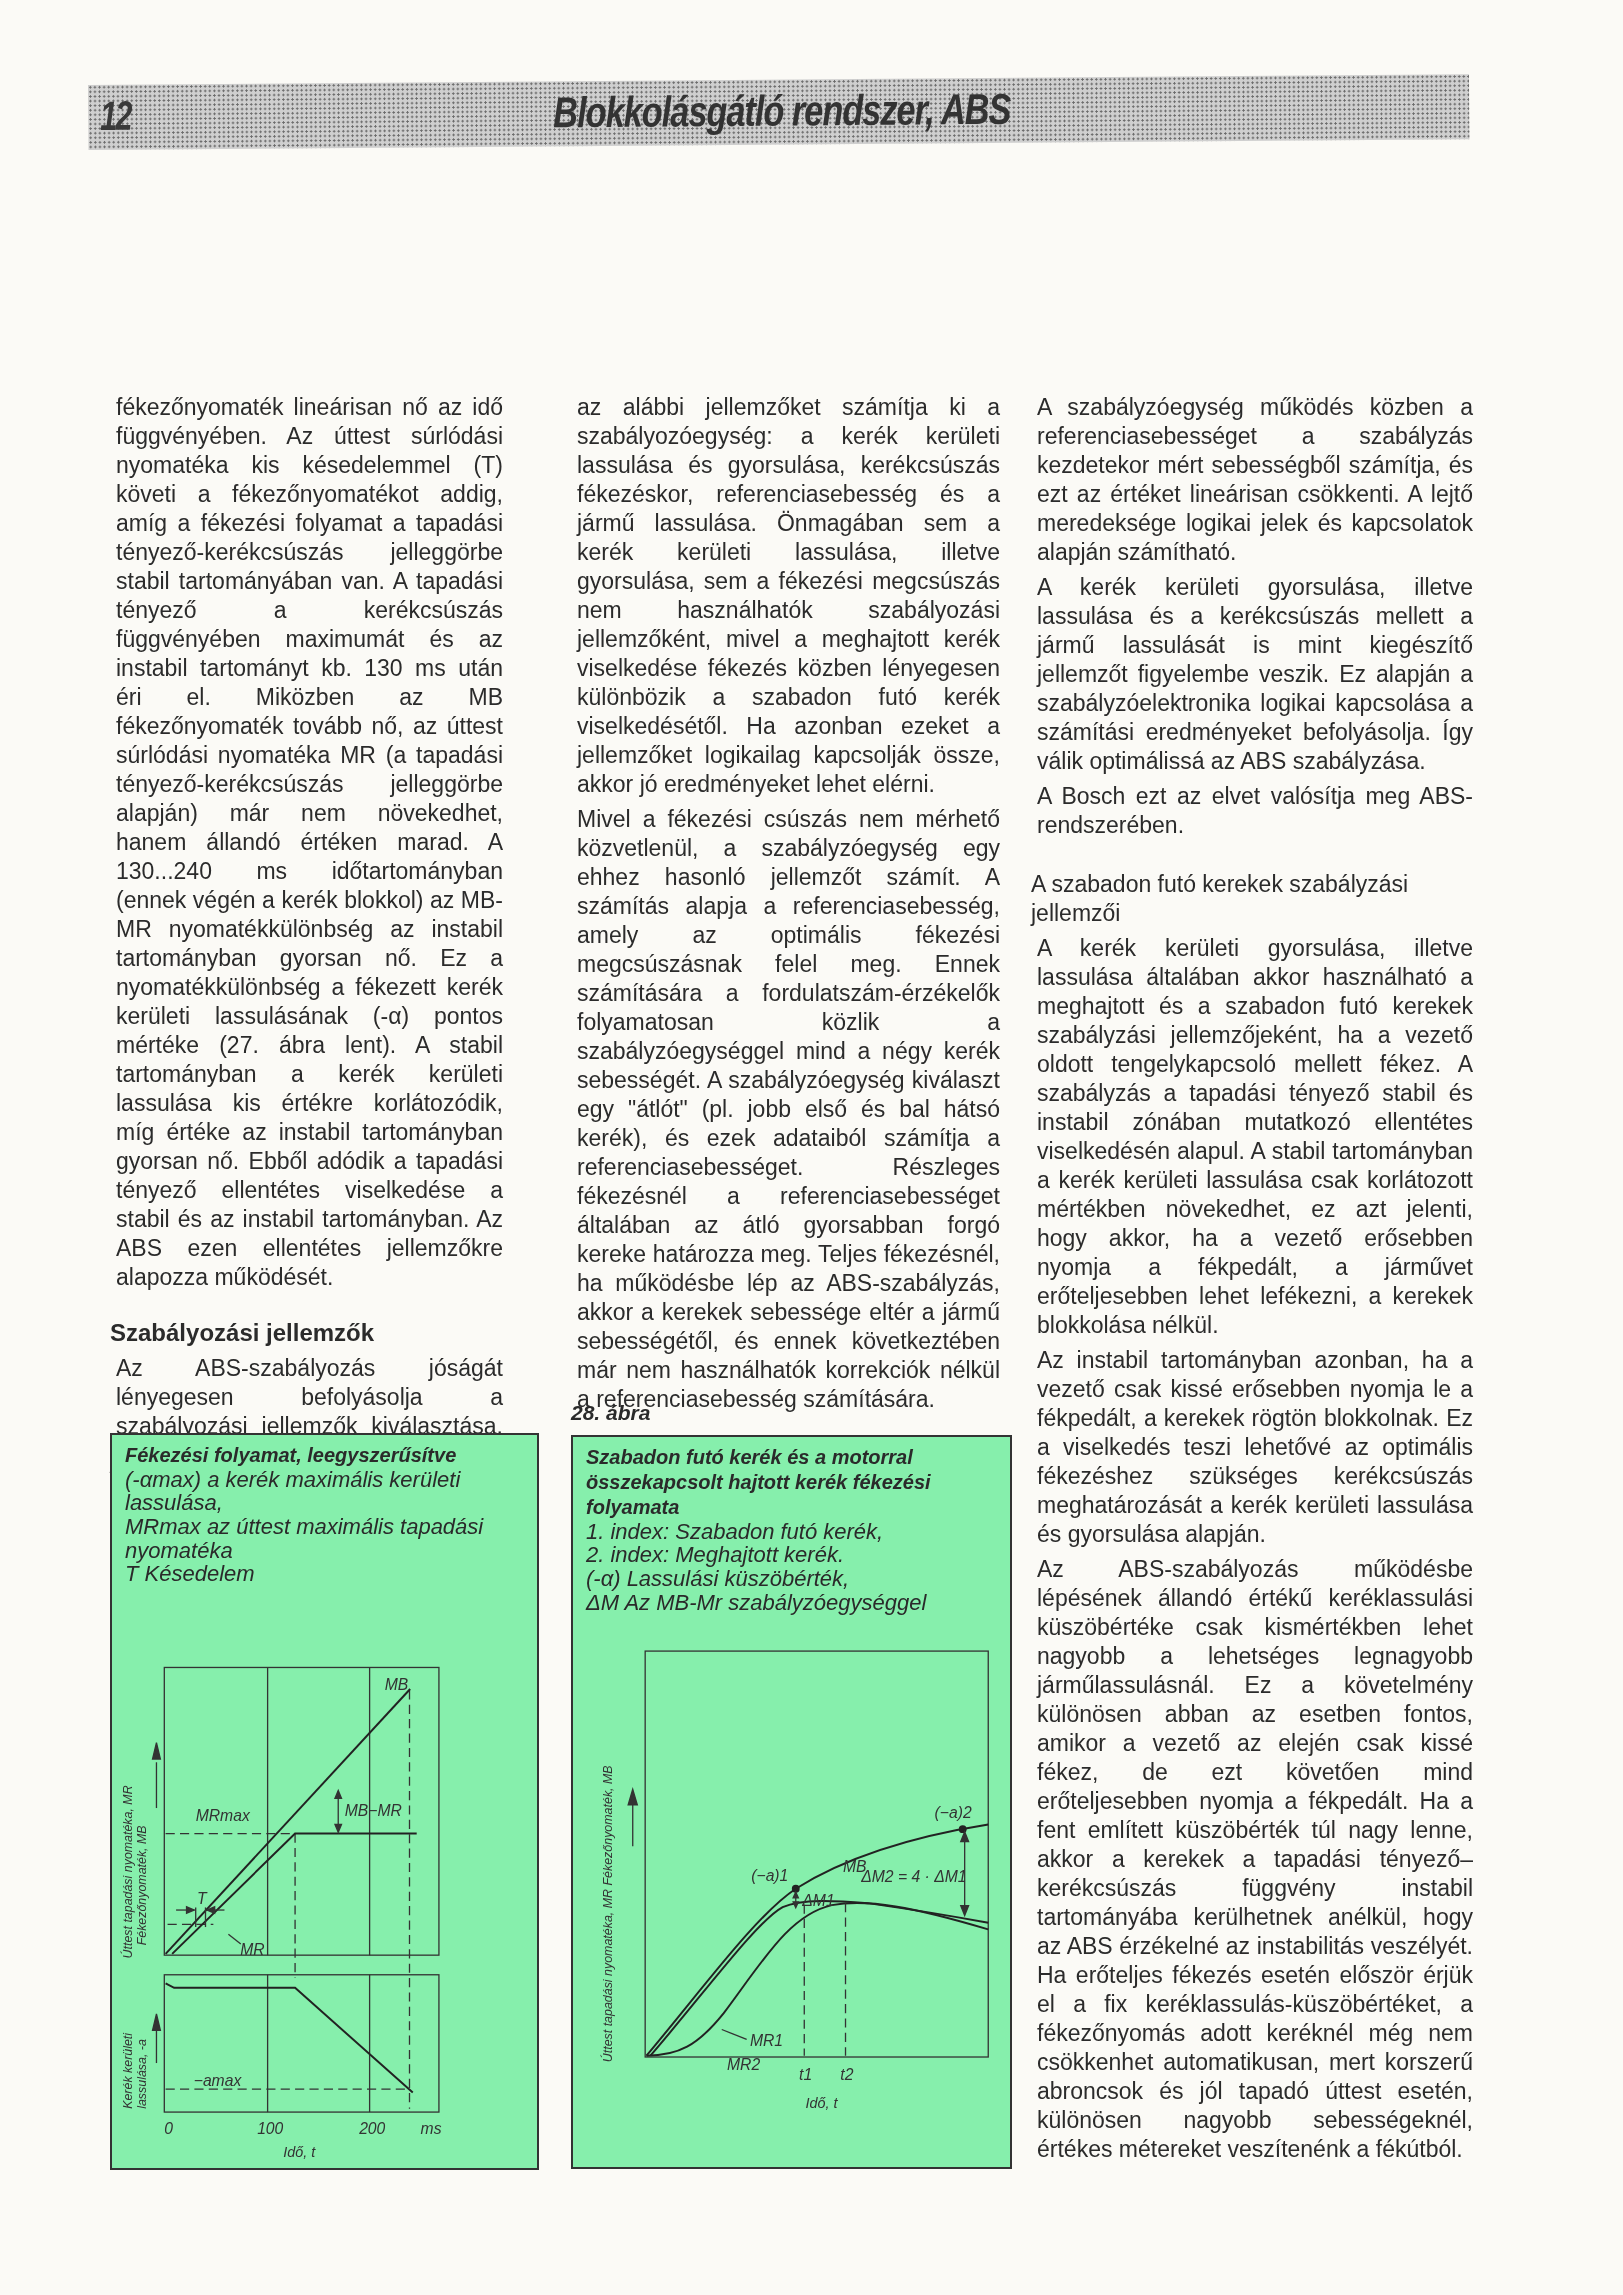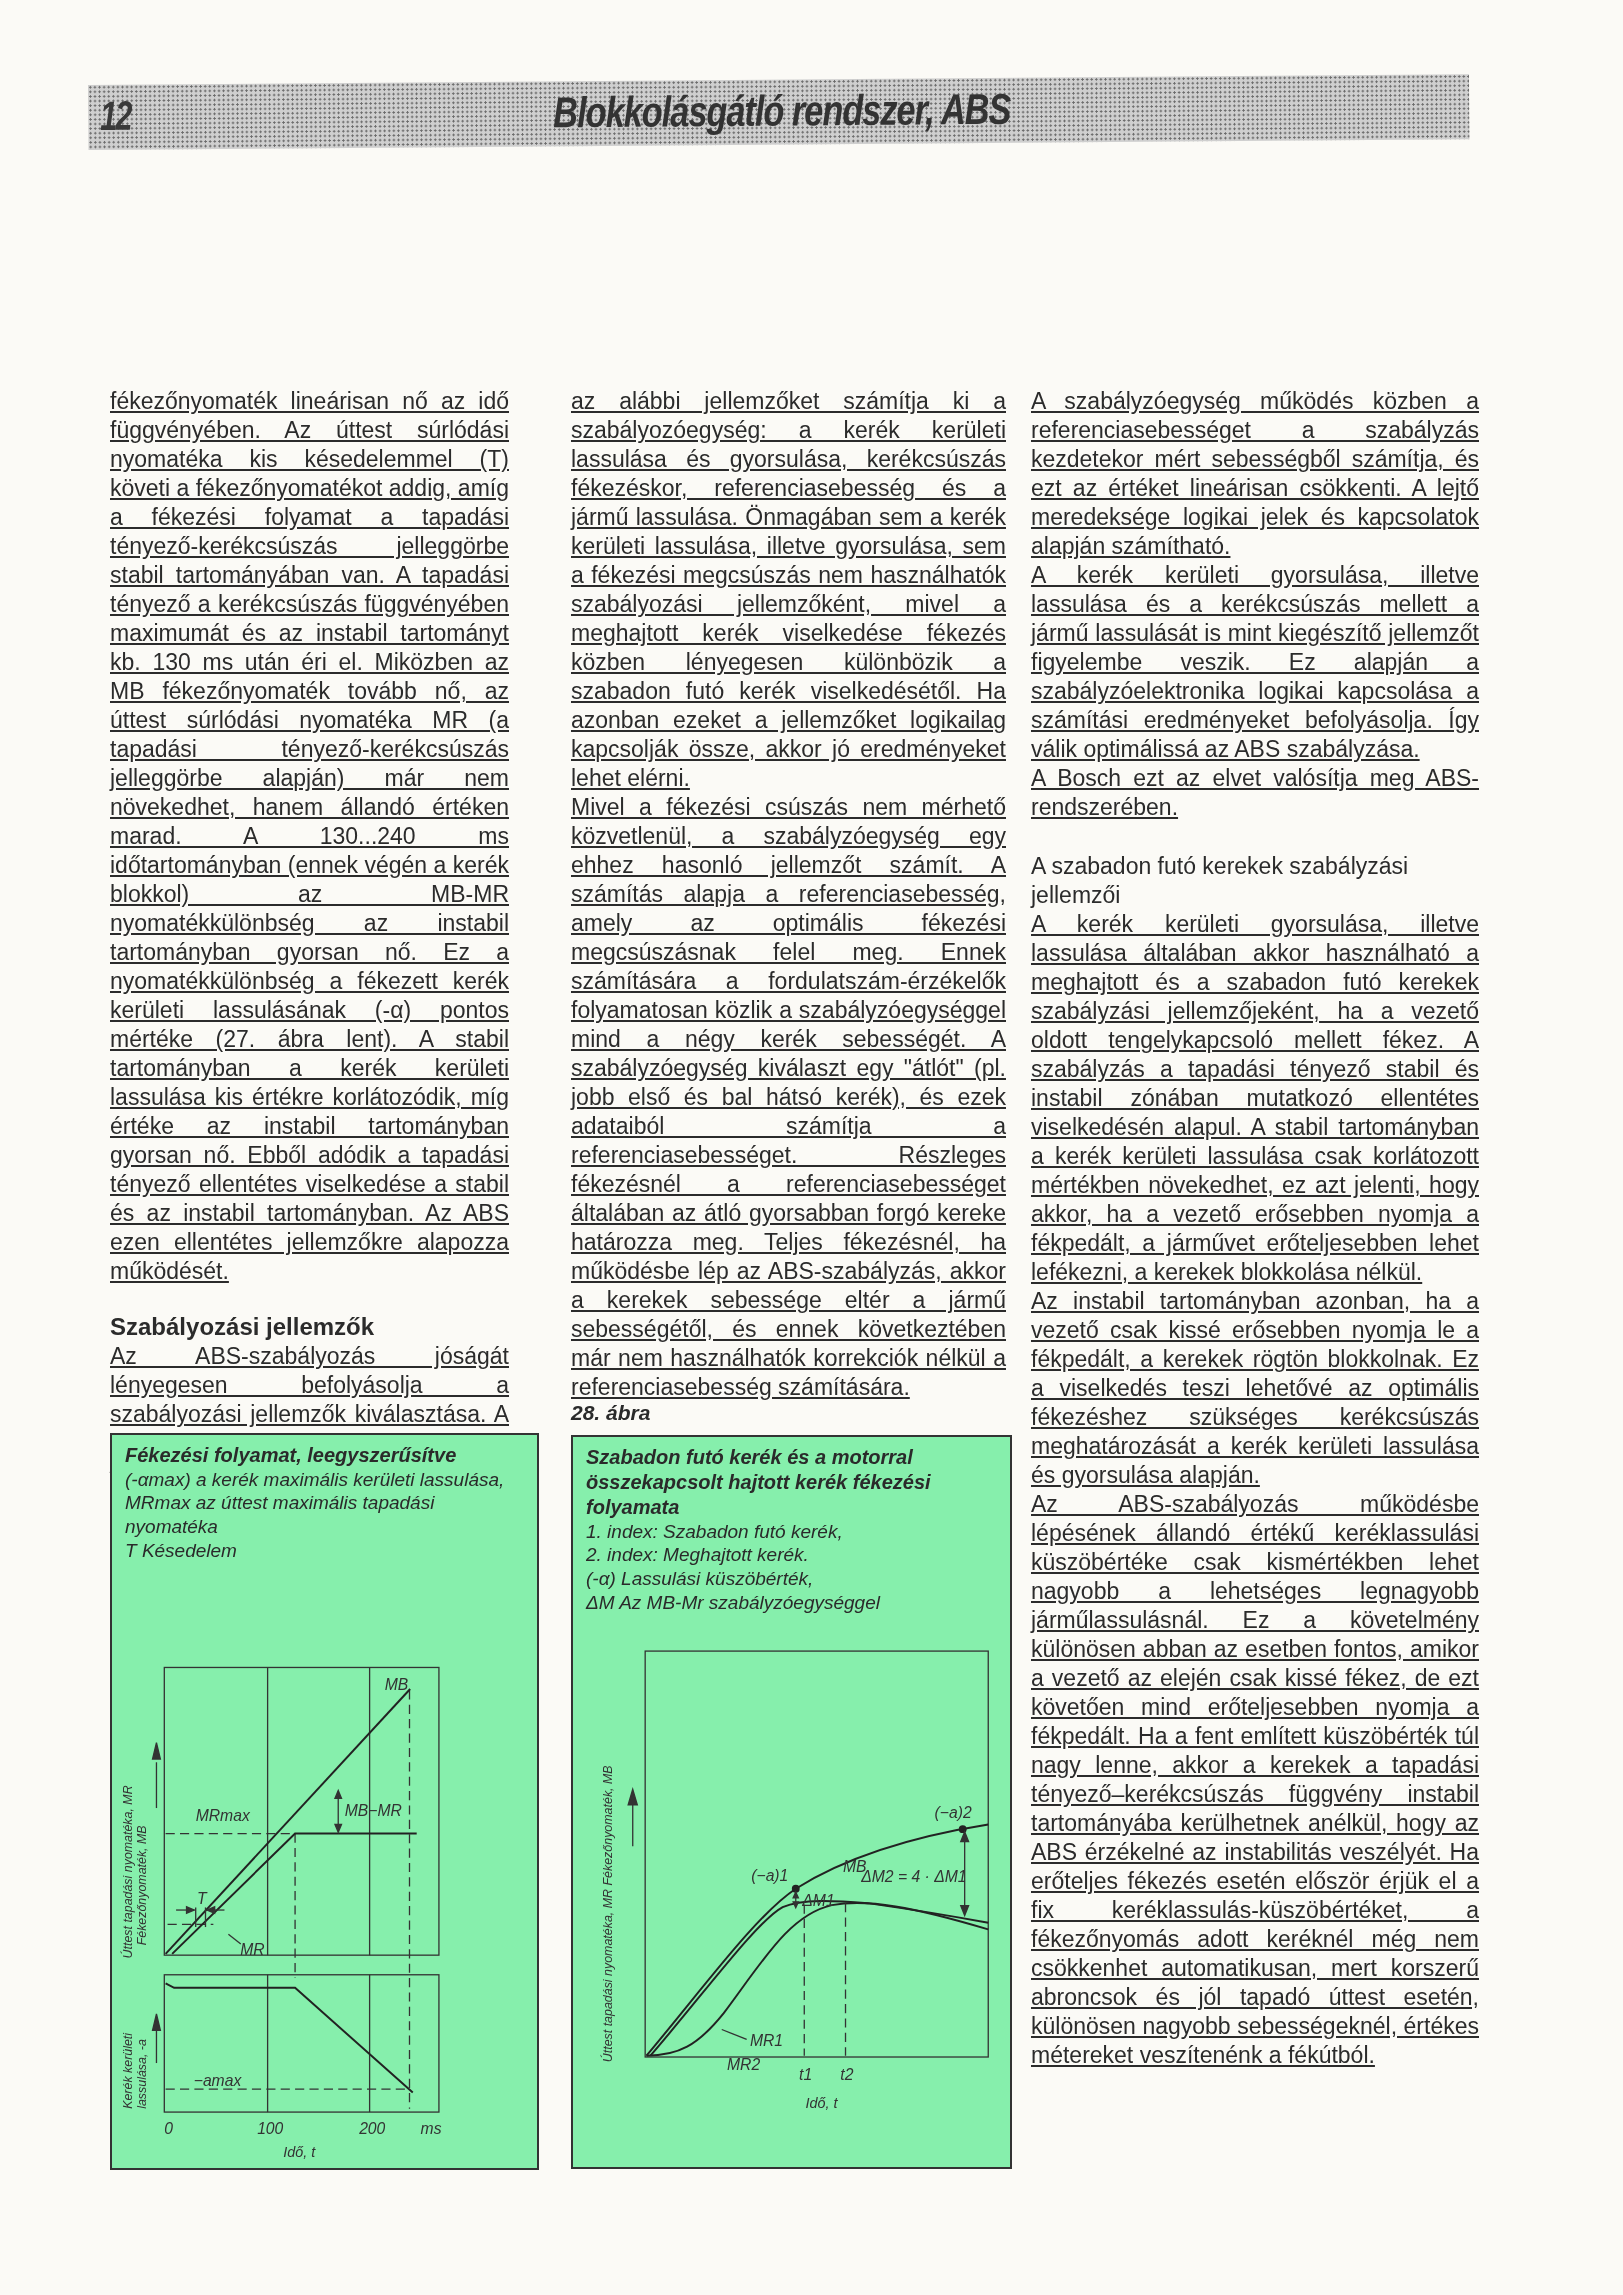--- a/index.html
+++ b/index.html
@@ -27,34 +27,34 @@
       position:absolute; left:465px; top:6.5px;
       font-family:"Liberation Sans", sans-serif; font-weight:bold; font-style:italic;
       font-size:43px; color:#333; letter-spacing:-1.3px;
       transform:scaleX(0.8); transform-origin:left center;
       white-space:nowrap;
     }
     .col {
       position:absolute; top:387px;
       font-size:23px; line-height:29px; color:#2b2b2b;
     }
-    .col p { margin:0; text-align:justify; hyphens:manual;text-decoration:underline; }
+    .col p { margin:6px; text-align:justify; hyphens:manual; }
     .col-left { left:110px; width:399px; }
     .col-mid { left:571px; width:435px; }
     .col-right { left:1031px; width:448px; }
     .section-title {
       font-weight:bold; font-size:24px; margin-top:26px; line-height:30px;
     }
     .underline-title { margin-top:30px; }
     .fig-box {
       position:absolute; border:2px solid #333; background:#86efac;
       font-style:italic;
     }
     .fig-box .cap-title { font-weight:bold; font-size:20px; line-height:25px; }
-    .fig-box .cap-line { font-size:19px; line-height:23.6px; }
+    .fig-box .cap-line { font-size:22px; line-height:23.6px; }
     .fig27 { left:110px; top:1433px; width:425px; height:733px; }
     .fig28 { left:571px; top:1435px; width:437px; height:730px; }
     .cap { position:absolute; left:13px; top:7.9px; right:9.2px; }
     svg text { font-family:"Liberation Sans", sans-serif; }
     .fig-label-abs { position:absolute; font-style:italic; font-weight:bold; font-size:21px; }
   </style>
 </head>
 <body>
 
 <div class="header-bar">

